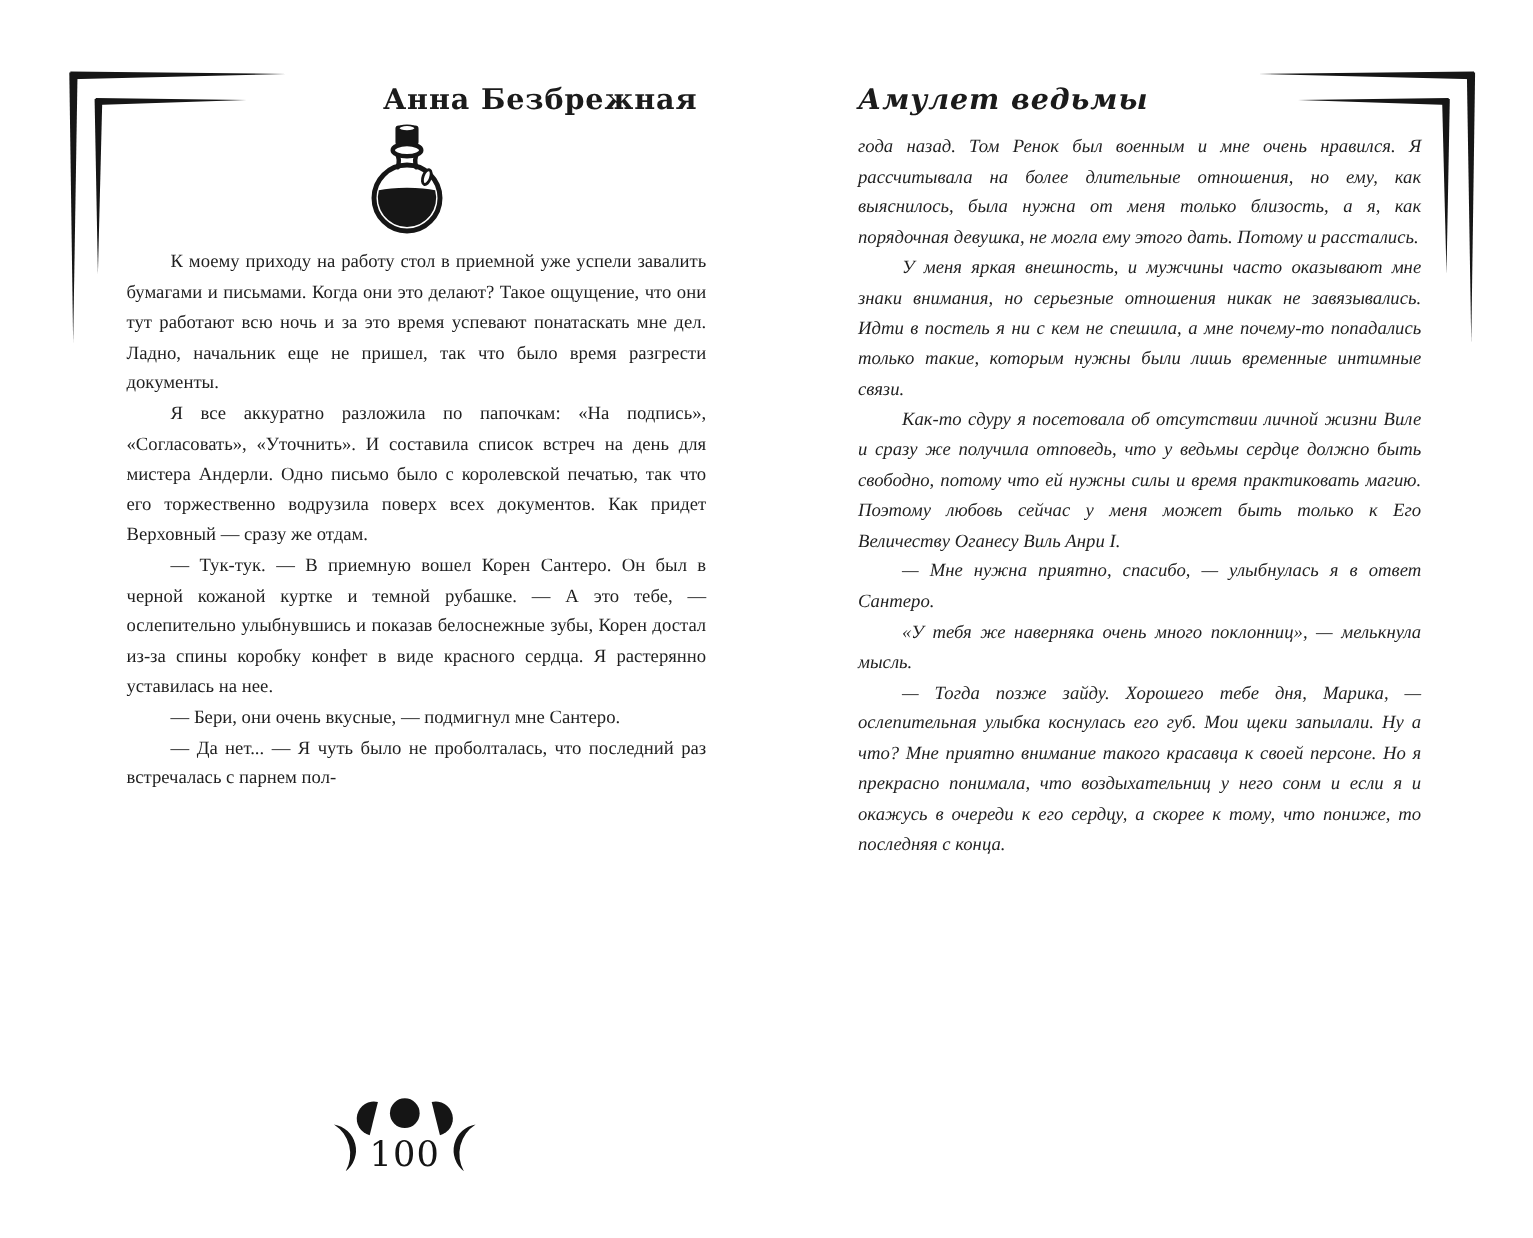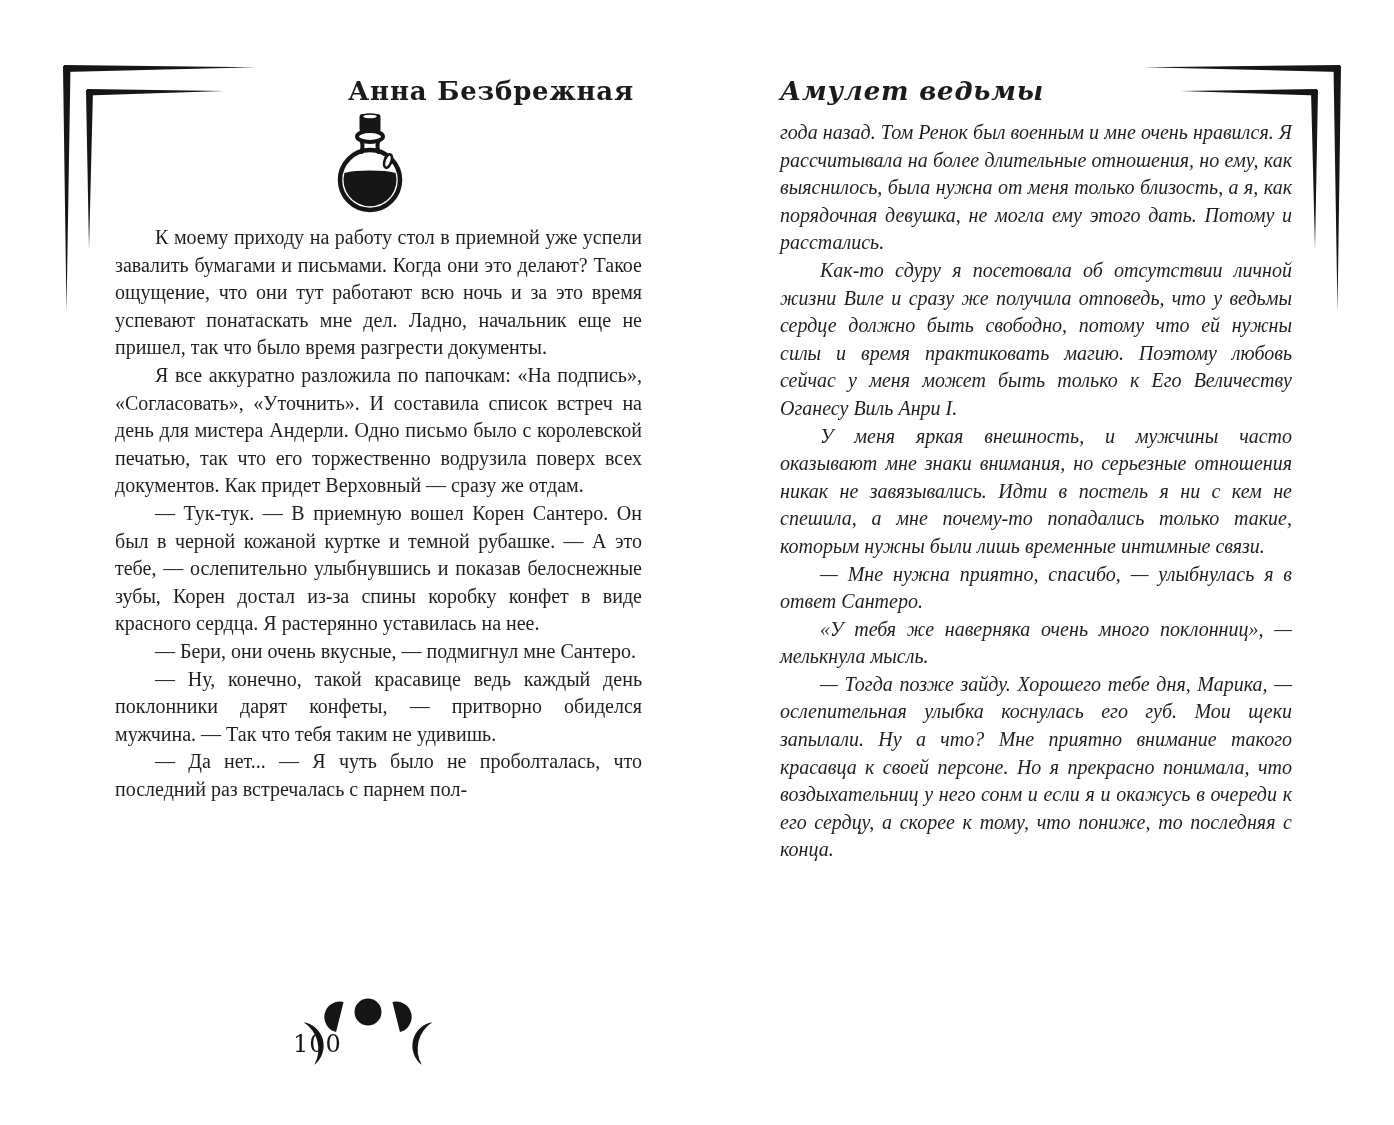--- a/index.html
+++ b/index.html
@@ -28,40 +28,41 @@
     color:#1b1b1b;
     white-space:nowrap;
   }
   .header-left{left:115px;width:527px;text-align:right;padding-right:8px;box-sizing:border-box;}
   .header-right{left:80px;} 
 
   .potion{position:absolute;left:330px;top:110px;}
 
   .body-text{
     position:absolute;
-    font-size:20px;
+    font-size:17px;
     line-height:27.6px;
     text-align:justify;
     color:#1f1f1f;
   }
   .body-left{left:115px;top:224px;width:527px;}
   .body-right{left:80px;top:119px;width:512px;} 
   .body-text p{margin:0;text-indent:40px;}
   .body-text p.no-indent{text-indent:0;}
 
   .footer{
     position:absolute;top:994px;width:150px;height:82px;
   }
   .footer-left{left:293px;}
   .footer-right{left:255px;} 
   .footer svg{position:absolute;left:0;top:0;}
   .page-number{
     position:absolute;left:0;top:36px;width:100%;
+    text-align:center;
     font-family:"DejaVu Serif", serif;
-    font-size:24px;
+    font-size:32px;
     color:#151515;
     letter-spacing:1px;
   }
 </style>
 </head>
 <body>
 
 <div class="spread">
 
   <section class="page page-left">
@@ -86,21 +87,20 @@
       <rect x="29.5" y="4" width="21" height="18" rx="3" fill="#161616"></rect>
       <ellipse cx="40" cy="6.5" rx="7.5" ry="2.6" fill="#ffffff" stroke="#161616" stroke-width="1.5"></ellipse>
       <ellipse cx="58" cy="51" rx="3.4" ry="7" transform="rotate(20 58 51)" fill="#ffffff" stroke="#161616" stroke-width="2.6"></ellipse>
     </svg>
 
     <div class="body-text body-left">
       <p>К моему приходу на работу стол в приемной уже успели завалить бумагами и письмами. Когда они это делают? Такое ощущение, что они тут работают всю ночь и за это время успевают понатаскать мне дел. Ладно, начальник еще не пришел, так что было время разгрести документы.</p>
       <p>Я все аккуратно разложила по папочкам: «На подпись», «Согласовать», «Уточнить». И составила список встреч на день для мистера Андерли. Одно письмо было с королевской печатью, так что его торжественно водрузила поверх всех документов. Как придет Верховный — сразу же отдам.</p>
       <p>— Тук-тук. — В приемную вошел Корен Сантеро. Он был в черной кожаной куртке и темной рубашке. — А это тебе, — ослепительно улыбнувшись и показав белоснежные зубы, Корен достал из-за спины коробку конфет в виде красного сердца. Я растерянно уставилась на нее.</p>
       <p>— Бери, они очень вкусные, — подмигнул мне Сантеро.</p>
-      <p>— Ну, конечно, такой красавице ведь каждый день поклонники дарят конфеты, — притворно обиделся мужчина. — Так что тебя таким не удивишь.</p>
       <p>— Да нет... — Я чуть было не проболталась, что последний раз встречалась с парнем пол-</p>
     </div>
 
     <div class="footer footer-left">
       <svg width="150" height="80" viewBox="0 0 150 80" aria-hidden="true">
         <g fill="#151515">
           <circle cx="75" cy="18" r="13.5"></circle>
           <path d="M47,7 A15.5,15.5 0 0 0 47,38 Z" transform="rotate(14 45 22)"></path>
           <path d="M103,7 A15.5,15.5 0 0 1 103,38 Z" transform="rotate(-14 105 22)"></path>
           <path d="M16,28 A24,24 0 0 1 16,72 A32,32 0 0 0 16,28 Z" transform="rotate(-14 14 50)"></path>
@@ -119,22 +119,22 @@
         <path d="M1,2 L8.5,2 L4.5,248 Z"></path>
         <path d="M25,25 L162,27 L25,31.5 Z"></path>
         <path d="M24,26 L31,26 L27,185 Z"></path>
       </g>
     </svg>
 
     <div class="running-header header-right">Амулет ведьмы</div>
 
     <div class="body-text body-right">
       <p class="no-indent">года назад. Том Ренок был военным и мне очень нравился. Я рассчитывала на более длительные отношения, но ему, как выяснилось, была нужна от меня только близость, а я, как порядочная девушка, не могла ему этого дать. Потому и расстались.</p>
+      <p>У меня яркая внешность, и мужчины часто оказывают мне знаки внимания, но серьезные отношения никак не завязывались. Идти в постель я ни с кем не спешила, а мне почему-то попадались только такие, которым нужны были лишь временные интимные связи.</p>
       <p>Как-то сдуру я посетовала об отсутствии личной жизни Виле и сразу же получила отповедь, что у ведьмы сердце должно быть свободно, потому что ей нужны силы и время практиковать магию. Поэтому любовь сейчас у меня может быть только к Его Величеству Оганесу Виль Анри I.</p>
-      <p>У меня яркая внешность, и мужчины часто оказывают мне знаки внимания, но серьезные отношения никак не завязывались. Идти в постель я ни с кем не спешила, а мне почему-то попадались только такие, которым нужны были лишь временные интимные связи.</p>
       <p>— Мне нужна приятно, спасибо, — улыбнулась я в ответ Сантеро.</p>
       <p>«У тебя же наверняка очень много поклонниц», — мелькнула мысль.</p>
       <p>— Тогда позже зайду. Хорошего тебе дня, Марика, — ослепительная улыбка коснулась его губ. Мои щеки запылали. Ну а что? Мне приятно внимание такого красавца к своей персоне. Но я прекрасно понимала, что воздыхательниц у него сонм и если я и окажусь в очереди к его сердцу, а скорее к тому, что пониже, то последняя с конца.</p>
     </div>
 
   </section>
 
 </div>
 
 </body></html>

